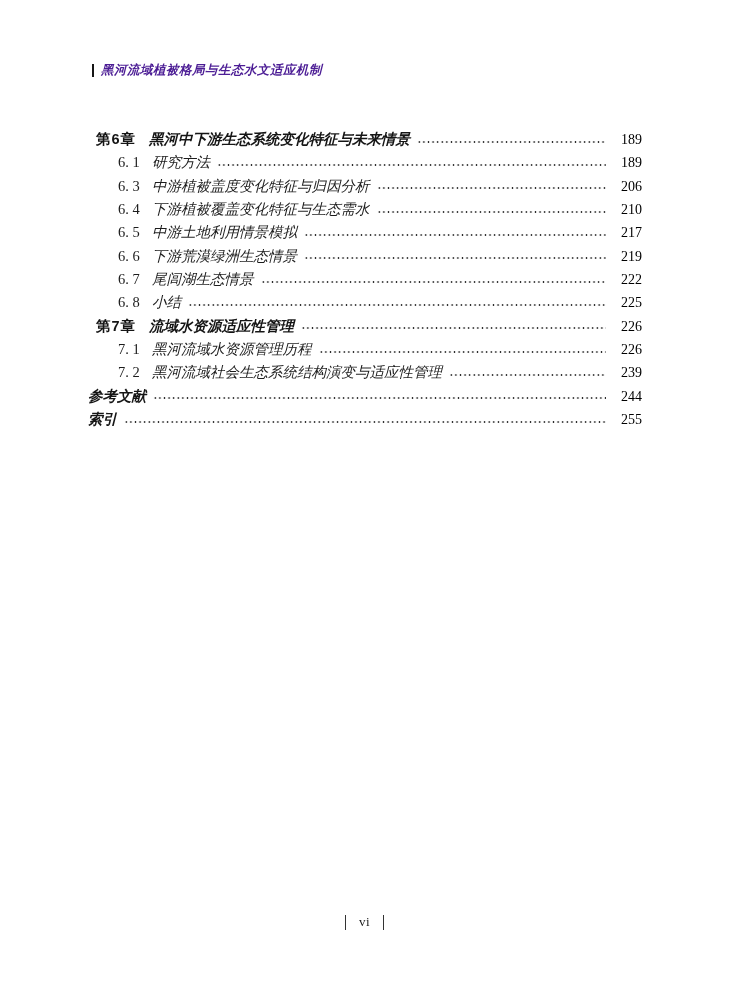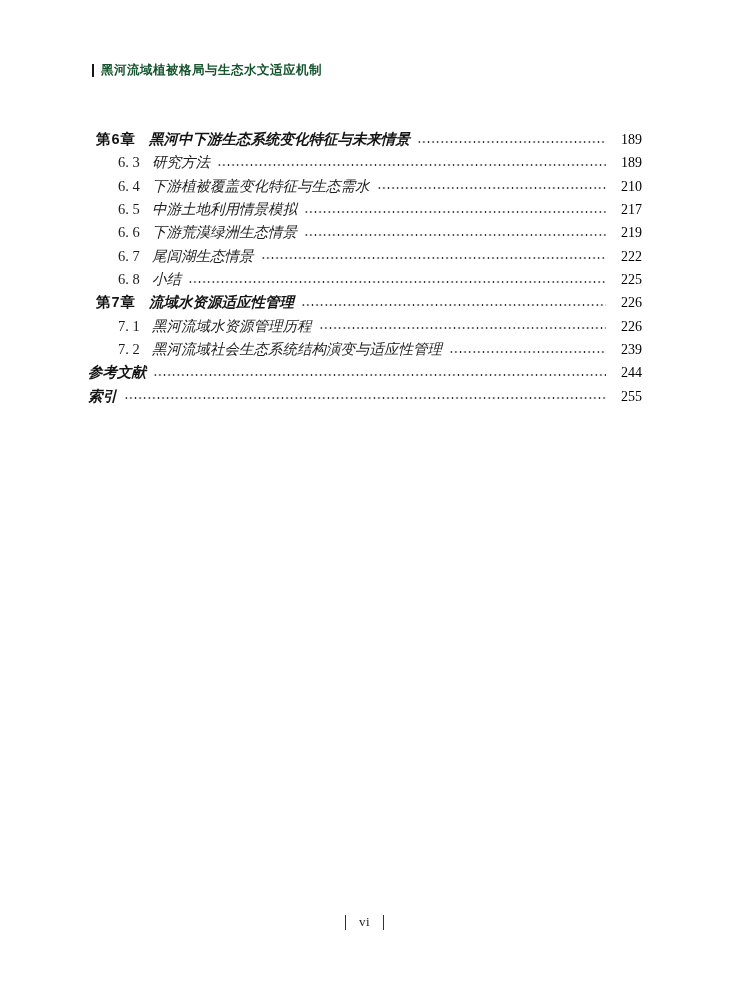--- a/index.html
+++ b/index.html
@@ -11,22 +11,23 @@
     color: #1c1c1c;
     overflow: hidden;
   }
   .page { position: absolute; inset: 0; background: #fff; }
 
   
   .running-header {
     position: absolute; left: 92px; top: 62px;
     display: flex; align-items: center;
     font-family: "Liberation Sans", sans-serif;
-    font-weight: bold; font-size: 12.5px; color: #14532d;
+    font-weight: bold; font-size: 12.5px; color: #4c1d95;
     letter-spacing: 0.5px;
+    font-style: italic;
   }
   .header-rule {
     width: 2px; height: 13px; background: #161616; margin-right: 7px;
   }
 
   
   .toc {
     position: absolute; left: 88px; top: 130px; width: 554px;
   }
   .toc-row {
@@ -83,27 +84,33 @@
   <div class="toc">
 
     <div class="toc-row chapter">
       <span class="entry-label">第6章</span>
       <span class="entry-title">黑河中下游生态系统变化特征与未来情景</span>
       <span class="leader"></span>
       <span class="pagenum">189</span>
     </div>
 
     <div class="toc-row section">
-      <span class="sec-num">6. 3</span>
+      <span class="sec-num">6. 1</span>
       <span class="entry-title">研究方法</span>
       <span class="leader"></span>
       <span class="pagenum">189</span>
     </div>
 
 
+    <div class="toc-row section">
+      <span class="sec-num">6. 3</span>
+      <span class="entry-title">中游植被盖度变化特征与归因分析</span>
+      <span class="leader"></span>
+      <span class="pagenum">206</span>
+    </div>
 
     <div class="toc-row section">
       <span class="sec-num">6. 4</span>
       <span class="entry-title">下游植被覆盖变化特征与生态需水</span>
       <span class="leader"></span>
       <span class="pagenum">210</span>
     </div>
 
     <div class="toc-row section">
       <span class="sec-num">6. 5</span>

